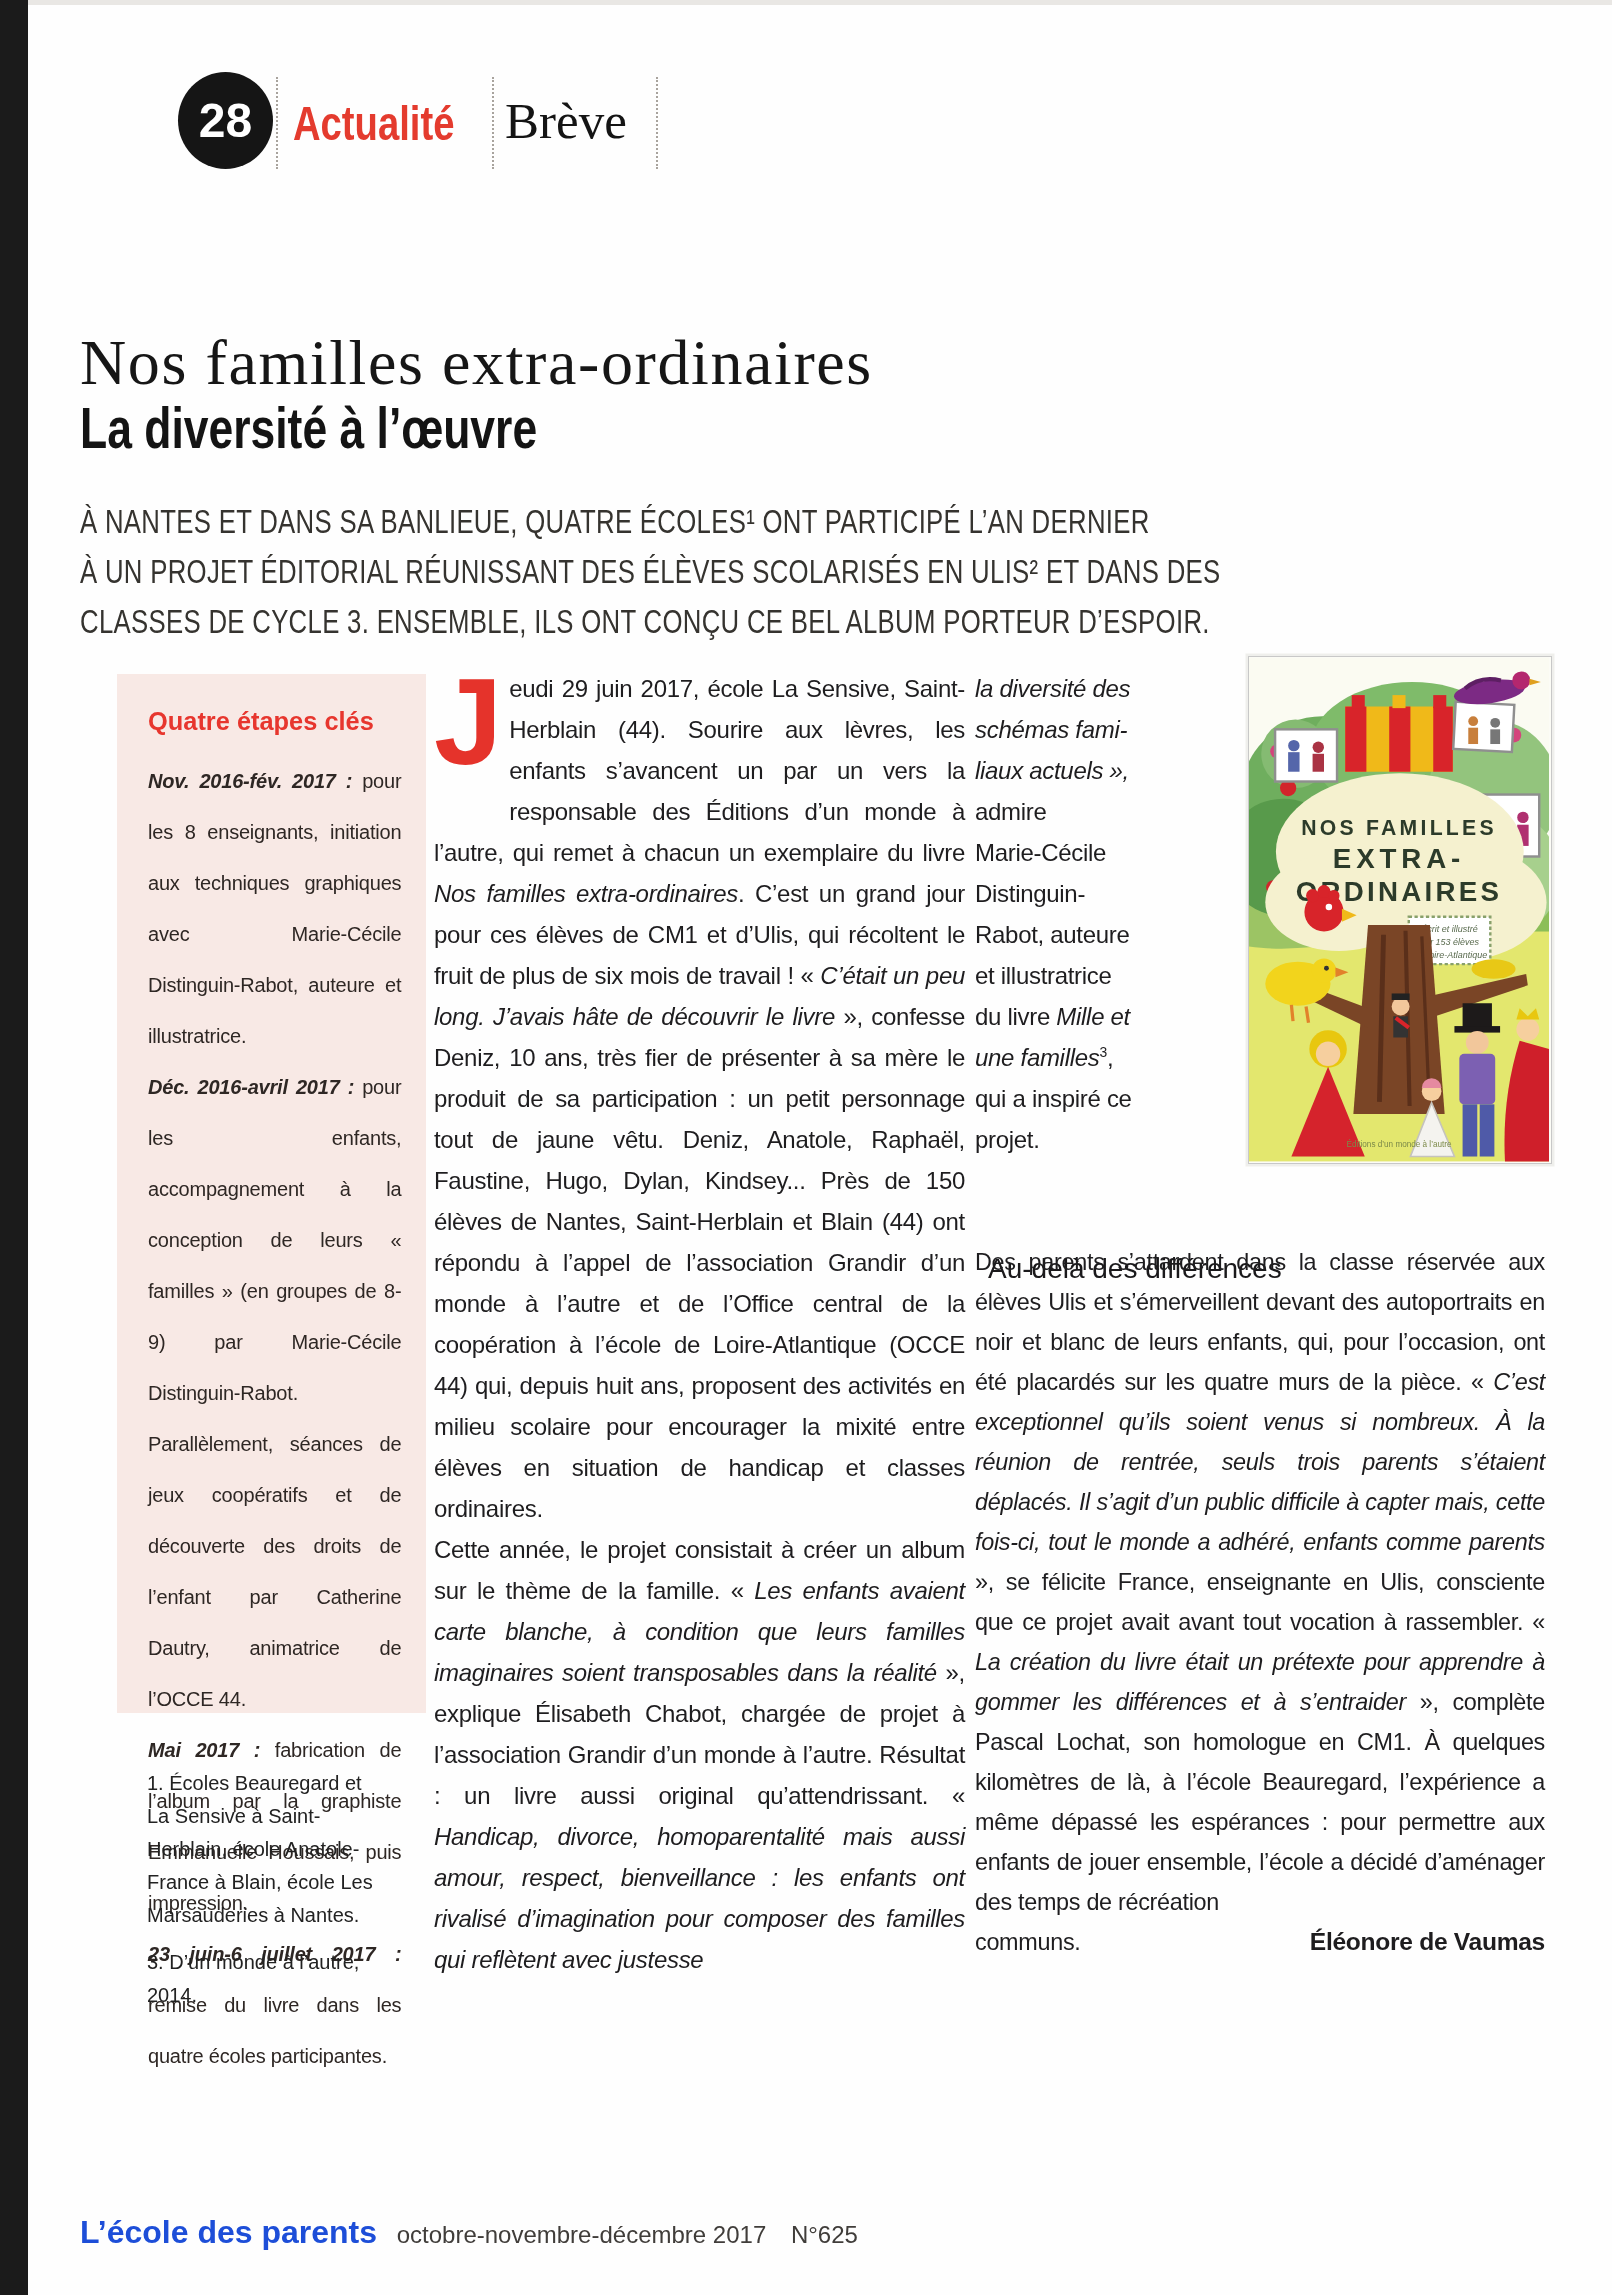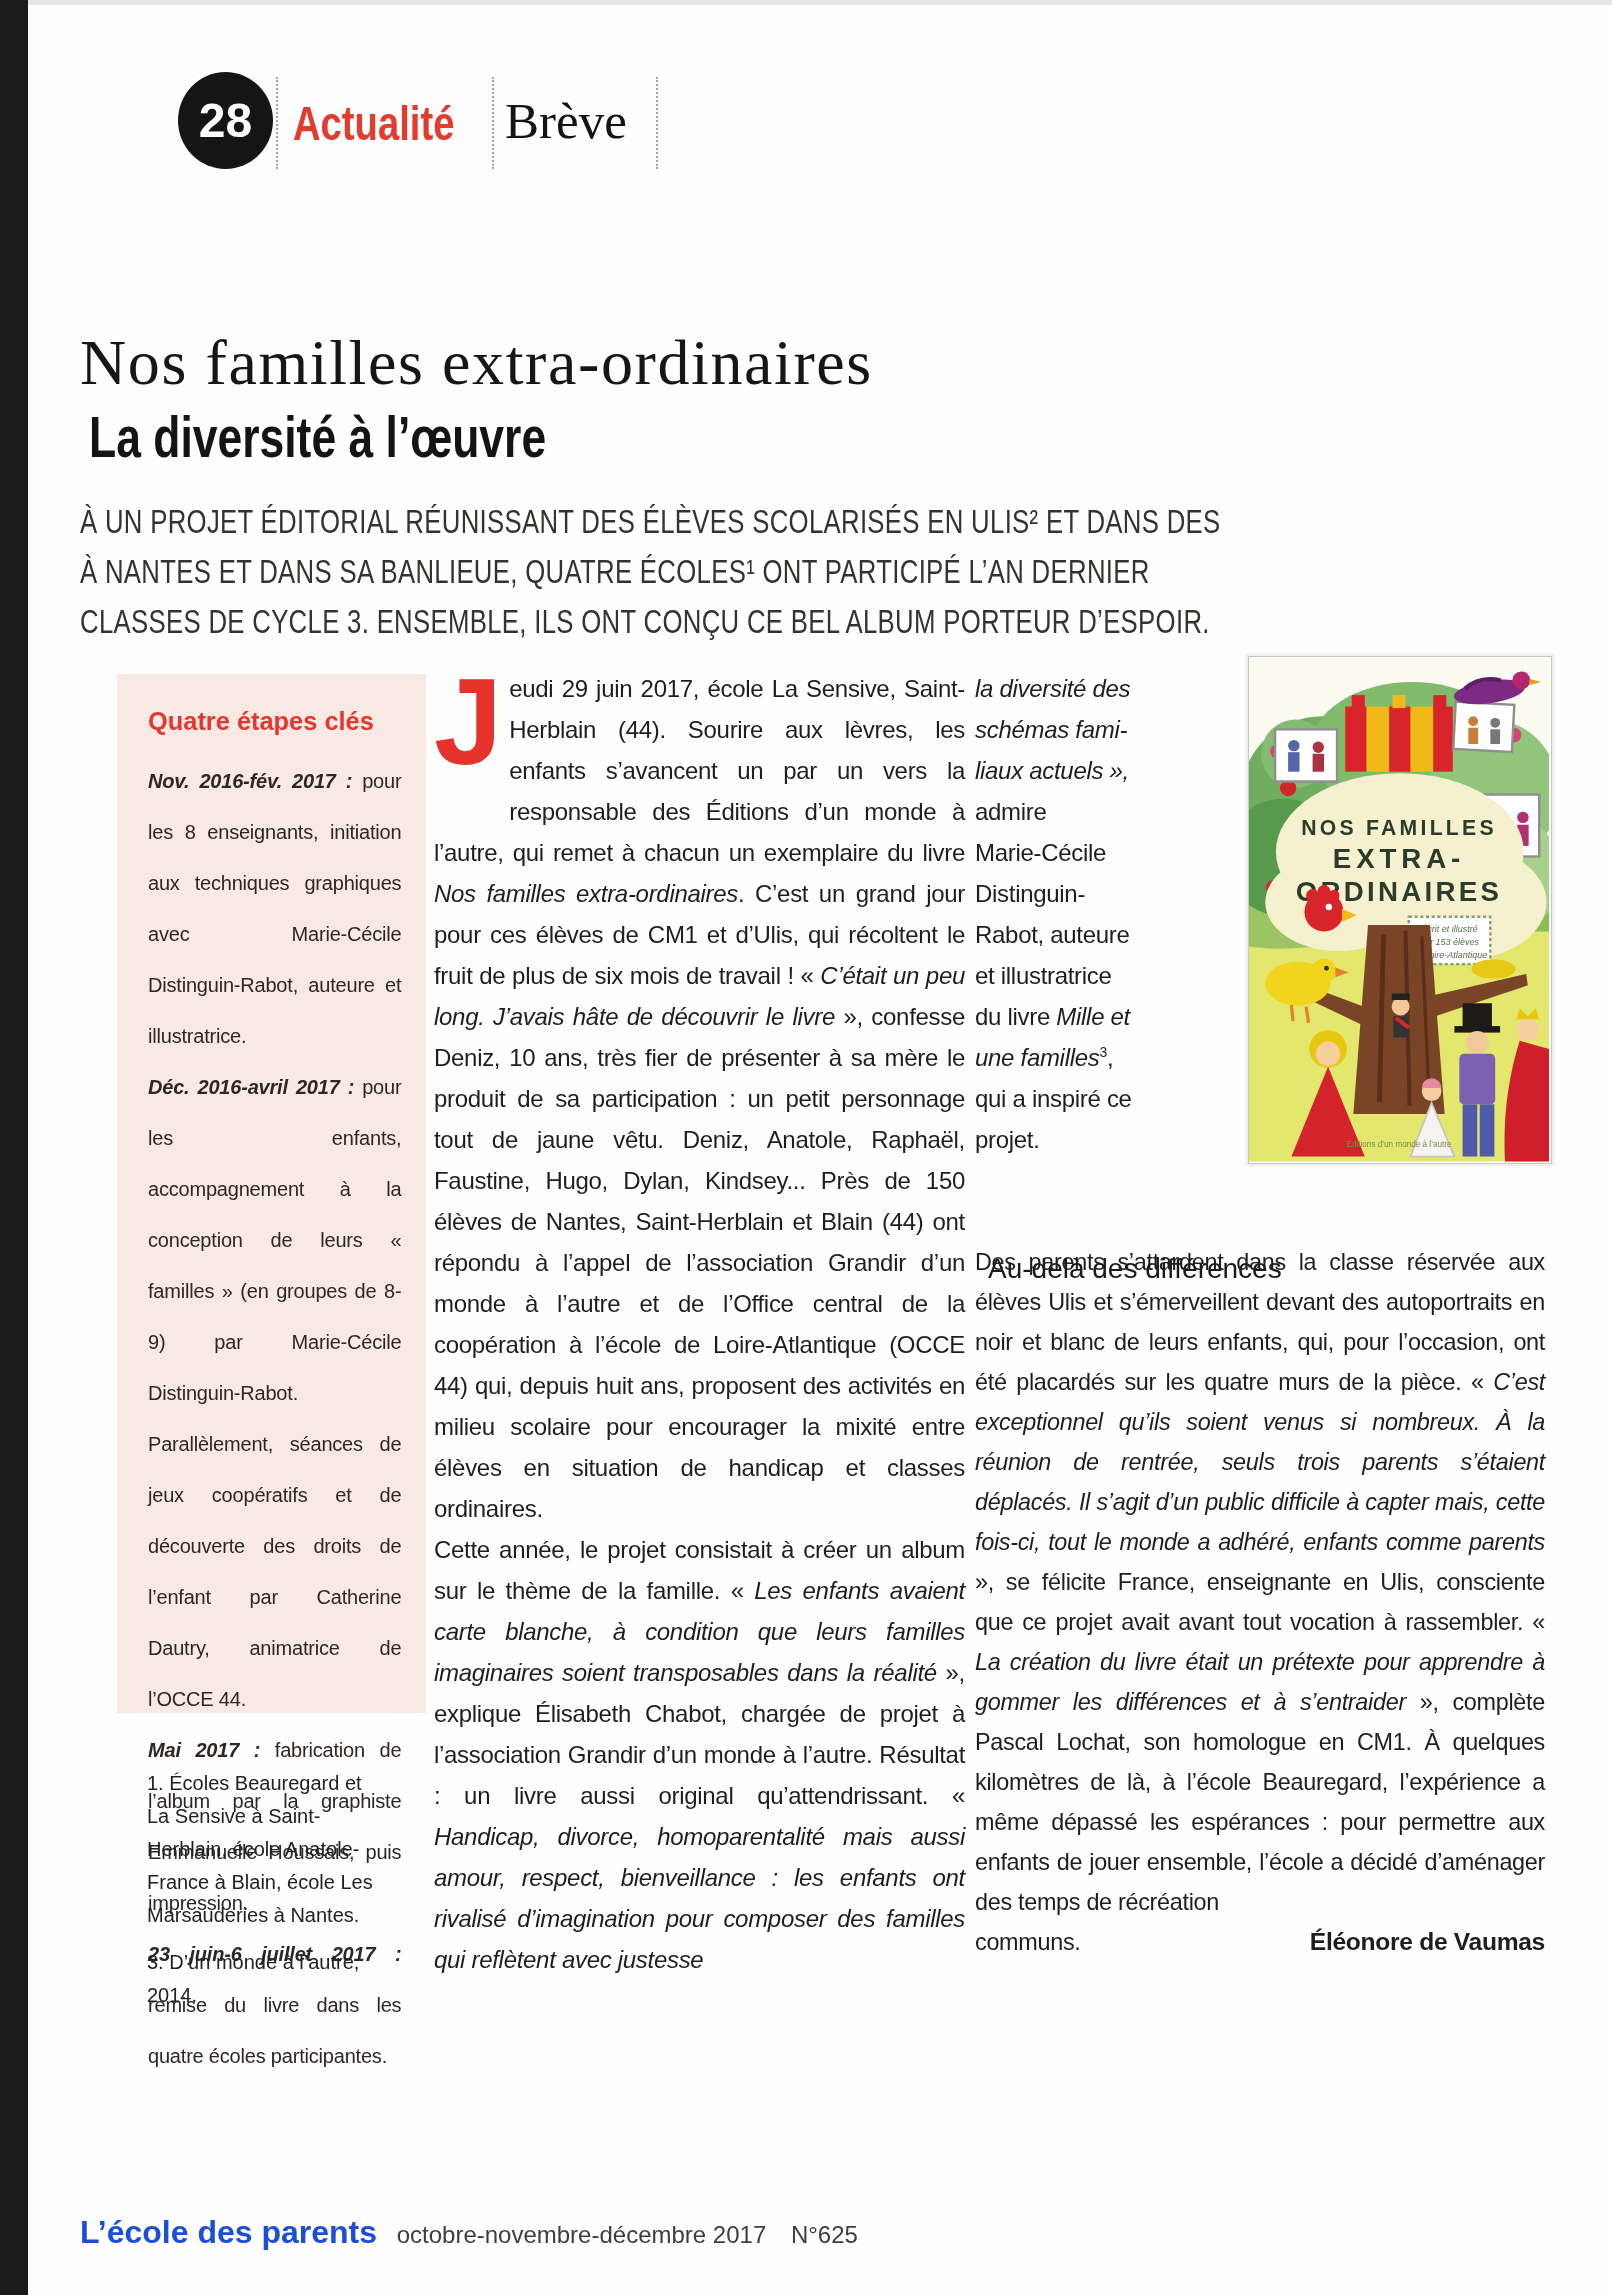--- a/index.html
+++ b/index.html
@@ -14,21 +14,21 @@
          font-size:48px;font-weight:bold;}
   .vrule{position:absolute;top:77px;height:92px;width:0;border-left:2.5px dotted #a8a39d;}
   .r1{left:276px}.r2{left:492px}.r3{left:656px}
   .sec{position:absolute;left:293px;top:95px;font-size:49px;font-weight:bold;color:#e43b2e;}
   .rub{position:absolute;left:505px;top:92px;font-size:51px;font-family:"Liberation Serif",serif;color:#141414;}
   .condensed{display:inline-block;transform:scaleX(.78);transform-origin:0 0;white-space:nowrap;}
 
   
   .kicker{position:absolute;left:80px;top:326px;margin:0;font-family:"Liberation Serif",serif;
           font-weight:500;font-size:64px;letter-spacing:1.6px;color:#161616;}
-  .main-title{position:absolute;left:80px;top:395px;margin:9px;font-size:57px;font-weight:bold;color:#141414;}
+  .main-title{position:absolute;left:80px;top:395px;margin:0;font-size:57px;font-weight:bold;color:#141414;}
   .standfirst{position:absolute;left:80px;top:503px;}
   .sf-line{height:50px;font-size:33px;letter-spacing:0.4px;color:#35332f;}
 
   
   .sidebar{position:absolute;left:117px;top:674px;width:309px;height:1039px;background:#f8e9e5;
            box-sizing:border-box;padding:33px 24.6px 0 31px;}
   .sb-head{margin:0 0 19.7px 0;font-size:25.4px;font-weight:bold;color:#e7362e;}
   .sb-entry{margin:0;font-size:20px;line-height:51px;text-align:justify;color:#2e2724;letter-spacing:-0.2px;}
 
   
@@ -76,22 +76,22 @@
   </div>
   <div class="vrule r2"></div>
   <div class="rub">Brève</div>
   <div class="vrule r3"></div>
 
   <h2 class="kicker">Nos familles extra-ordinaires</h2>
   <h1 class="main-title">
     <span class="condensed">La diversité à l’œuvre</span>
   </h1>
   <div class="standfirst">
+    <div class="sf-line"><span class="condensed">À NANTES ET DANS SA BANLIEUE, QUATRE ÉCOLES¹ ONT PARTICIPÉ L’AN DERNIER</span></div>
     <div class="sf-line"><span class="condensed">À UN PROJET ÉDITORIAL RÉUNISSANT DES ÉLÈVES SCOLARISÉS EN ULIS² ET DANS DES</span></div>
-    <div class="sf-line"><span class="condensed">À NANTES ET DANS SA BANLIEUE, QUATRE ÉCOLES¹ ONT PARTICIPÉ L’AN DERNIER</span></div>
     <div class="sf-line"><span class="condensed">CLASSES DE CYCLE 3. ENSEMBLE, ILS ONT CONÇU CE BEL ALBUM PORTEUR D’ESPOIR.</span></div>
   </div>
 
   <aside class="sidebar">
     <h3 class="sb-head">Quatre étapes clés</h3>
     <p class="sb-entry"><span class="it bd">Nov. 2016-fév. 2017 : </span><span>pour les 8 enseignants, initiation aux techniques graphiques avec Marie-Cécile Distinguin-Rabot, auteure et illustratrice.</span></p>
     <p class="sb-entry"><span class="it bd">Déc. 2016-avril 2017 : </span><span>pour les enfants, accompagnement à la conception de leurs « familles » (en groupes de 8-9) par Marie-Cécile Distinguin-Rabot. Parallèlement, séances de jeux coopératifs et de découverte des droits de l’enfant par Catherine Dautry, animatrice de l’OCCE 44.</span></p>
     <p class="sb-entry"><span class="it bd">Mai 2017 : </span><span>fabrication de l’album par la graphiste Emmanuelle Houssais, puis impression.</span></p>
     <p class="sb-entry"><span class="it bd">23 juin-6 juillet 2017 : </span><span>remise du livre dans les quatre écoles participantes.</span></p>
   </aside>

